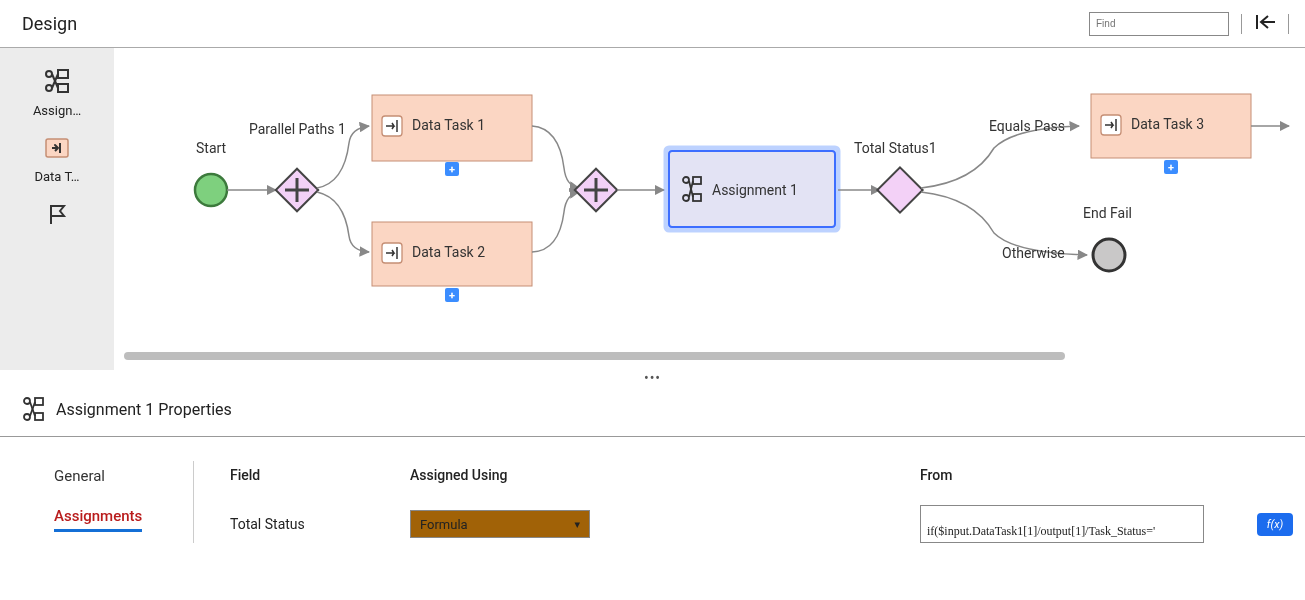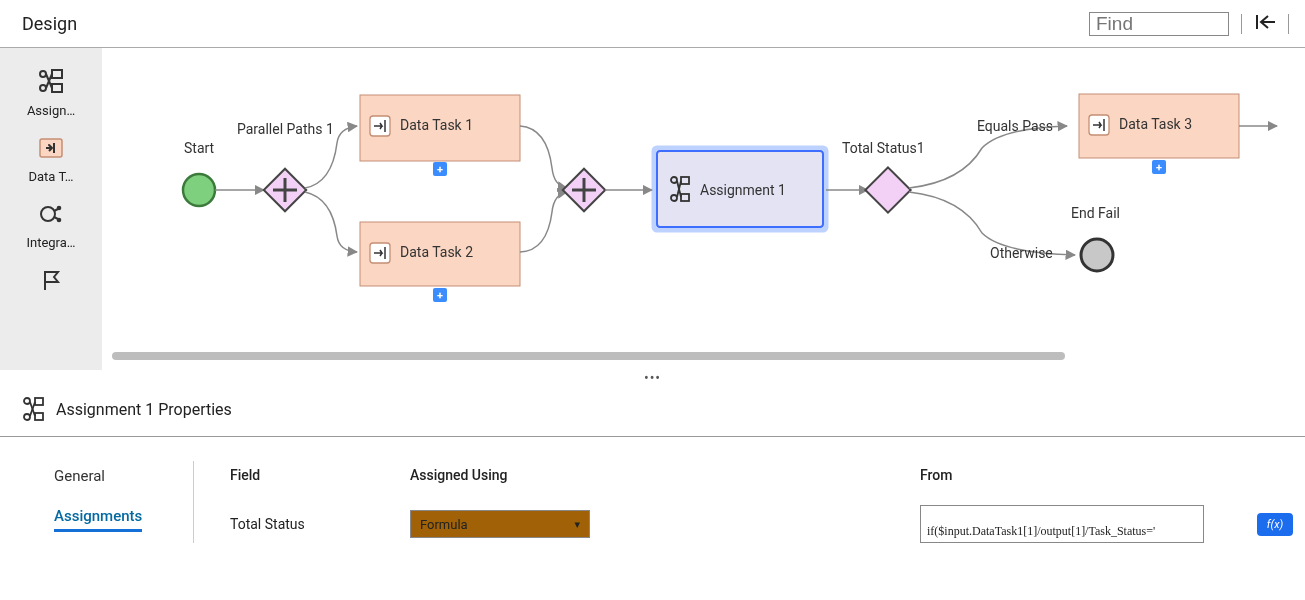--- a/index.html
+++ b/index.html
@@ -1,37 +1,37 @@
 <!DOCTYPE html>
 <html><head>
 <meta charset="utf-8">
 <style>
   * { box-sizing: border-box; }
   html, body { margin:0; padding:0; font-family: -apple-system, BlinkMacSystemFont, "Segoe UI", Roboto, Arial, sans-serif; font-size:14px; color:#222; background:#fff; width:1305px; height:600px; overflow:hidden;}
   .header { display:flex; align-items:center; justify-content:space-between; height:48px; padding:0 16px 0 22px; border-bottom:1px solid #aaa;}
   .header-title { font-size:18px; font-weight:400; }
   .header-right { display:flex; align-items:center; gap:12px;}
-  .find-input { width:140px; height:24px; border:1px solid #888; padding:2px 6px; font-size:19px; background:#fff; color:#555;}
+  .find-input { width:140px; height:24px; border:1px solid #888; padding:2px 6px; font-size:10px; background:#fff; color:#555;}
   .hdr-icon { color:#222; cursor:pointer; }
   .body { display:flex; height:322px; position:relative;}
-  .palette { width:102px; background:#ECECEC; display:flex; flex-direction:column; align-items:center; padding-top:20px; gap:18px; overflow:hidden;}
+  .palette { width:114px; background:#ECECEC; display:flex; flex-direction:column; align-items:center; padding-top:20px; gap:18px; overflow:hidden;}
   .palette-item { width:100%; text-align:center; font-size:13px; cursor:pointer;}
   .palette-item .lbl { overflow:hidden; text-overflow:ellipsis; white-space:nowrap; padding:0 8px; display:block; margin-top:6px;}
   .palette-scroll { position:absolute; left:117px; top:12px; width:8px; height:86px; background:#BDBDBD; border-radius:4px;}
   .canvas-wrap { flex:1; position:relative; overflow:hidden; background:#fff;}
   .canvas-scroll { position:absolute; left:10px; right:240px; bottom:10px; height:8px; background:#BDBDBD; border-radius:4px;}
   svg.canvas { position:absolute; inset:0; }
   .drag-bar { height:16px; display:flex; align-items:center; justify-content:center; font-size:14px; letter-spacing:1px; color:#555; cursor:row-resize; user-select:none;}
   .props { padding:4px 0 0 0;}
   .props-header { display:flex; align-items:center; gap:10px; padding:6px 30px 14px 22px; border-bottom:1px solid #999;}
   .props-header .title { font-size:16px; font-weight:400;}
   .props-body { display:flex; padding:24px 22px 0 22px; gap:36px;}
   .tabs { width:140px; border-right:1px solid #ccc; display:flex; flex-direction:column; gap:22px; padding-top:6px;margin-left:32px;}
   .tab { font-size:15px; cursor:pointer; color:#333;}
-  .tab.active { color:#0369a1; border-bottom:3px solid #146FD6; padding-bottom:4px; width:fit-content; font-weight:500;}
+  .tab.active { color:#b91c1c; border-bottom:3px solid #146FD6; padding-bottom:4px; width:fit-content; font-weight:500;}
   .grid { flex:1; padding-top:6px;}
   .grid-head, .grid-row { display:grid; grid-template-columns: 180px 510px 1fr 32px; align-items:center;}
   .grid-head { font-weight:500; margin-bottom:22px;}
   .select { width:180px; height:28px; border:1px solid #888; background:#a16207; padding:0 9px; font-size:13px; display:flex; align-items:center; justify-content:space-between; cursor:pointer;}
   .select .caret { font-size:11px;}
   .from-input { width:284px; height:28px; border:1px solid #888; background:#fff; padding:18px 6px; font-size:12px; font-family:Liberation Serif, serif; white-space:nowrap; overflow:hidden;}
   .fx-btn { width:36px; height:23px; background:#1C6CEE; border-radius:4px; display:flex; align-items:center; justify-content:center; color:#fff; font-style:italic; font-size:11px; cursor:pointer; margin-left:6px;}
   
   .node-task { fill:#FBD6C3; stroke:#C58E74; stroke-width:1;}
   .node-assign { fill:#E3E3F4; stroke:#3D6EFF; stroke-width:2;}
@@ -82,30 +82,20 @@
     </div>
     <div class="palette-item">
       <svg width="28" height="24" viewBox="0 0 28 24">
         <rect x="3" y="3" width="22" height="18" rx="2" fill="#FBD6C3" stroke="#C58E74" stroke-width="1.5"></rect>
         <polyline points="9,12 15,12 12,9 15,12 12,15" fill="none" stroke="#333" stroke-width="2" stroke-linejoin="round"></polyline>
         <line x1="17" y1="7" x2="17" y2="17" stroke="#333" stroke-width="2"></line>
       </svg>
       <span class="lbl">Data T…</span>
     </div>
     <div class="palette-item">
-      <svg width="26" height="24" viewBox="0 0 26 24">
-        <circle cx="10" cy="12" r="7" fill="none" stroke="#333" stroke-width="2"></circle>
-        <circle cx="21" cy="6" r="2.3" fill="#333"></circle>
-        <circle cx="21" cy="18" r="2.3" fill="#333"></circle>
-        <line x1="16" y1="9" x2="20" y2="7" stroke="#333" stroke-width="2"></line>
-        <line x1="16" y1="15" x2="20" y2="17" stroke="#333" stroke-width="2"></line>
-      </svg>
-      <span class="lbl">Integra…</span>
-    </div>
-    <div class="palette-item">
       <svg width="22" height="24" viewBox="0 0 22 24">
         <line x1="5" y1="3" x2="5" y2="22" stroke="#333" stroke-width="2"></line>
         <path d="M5 4 L18 4 L14 9 L18 14 L5 14 Z" fill="none" stroke="#333" stroke-width="2"></path>
       </svg>
       <span class="lbl"></span>
     </div>
   </div>
   <div class="palette-scroll"></div>
 
   <div class="canvas-wrap">

